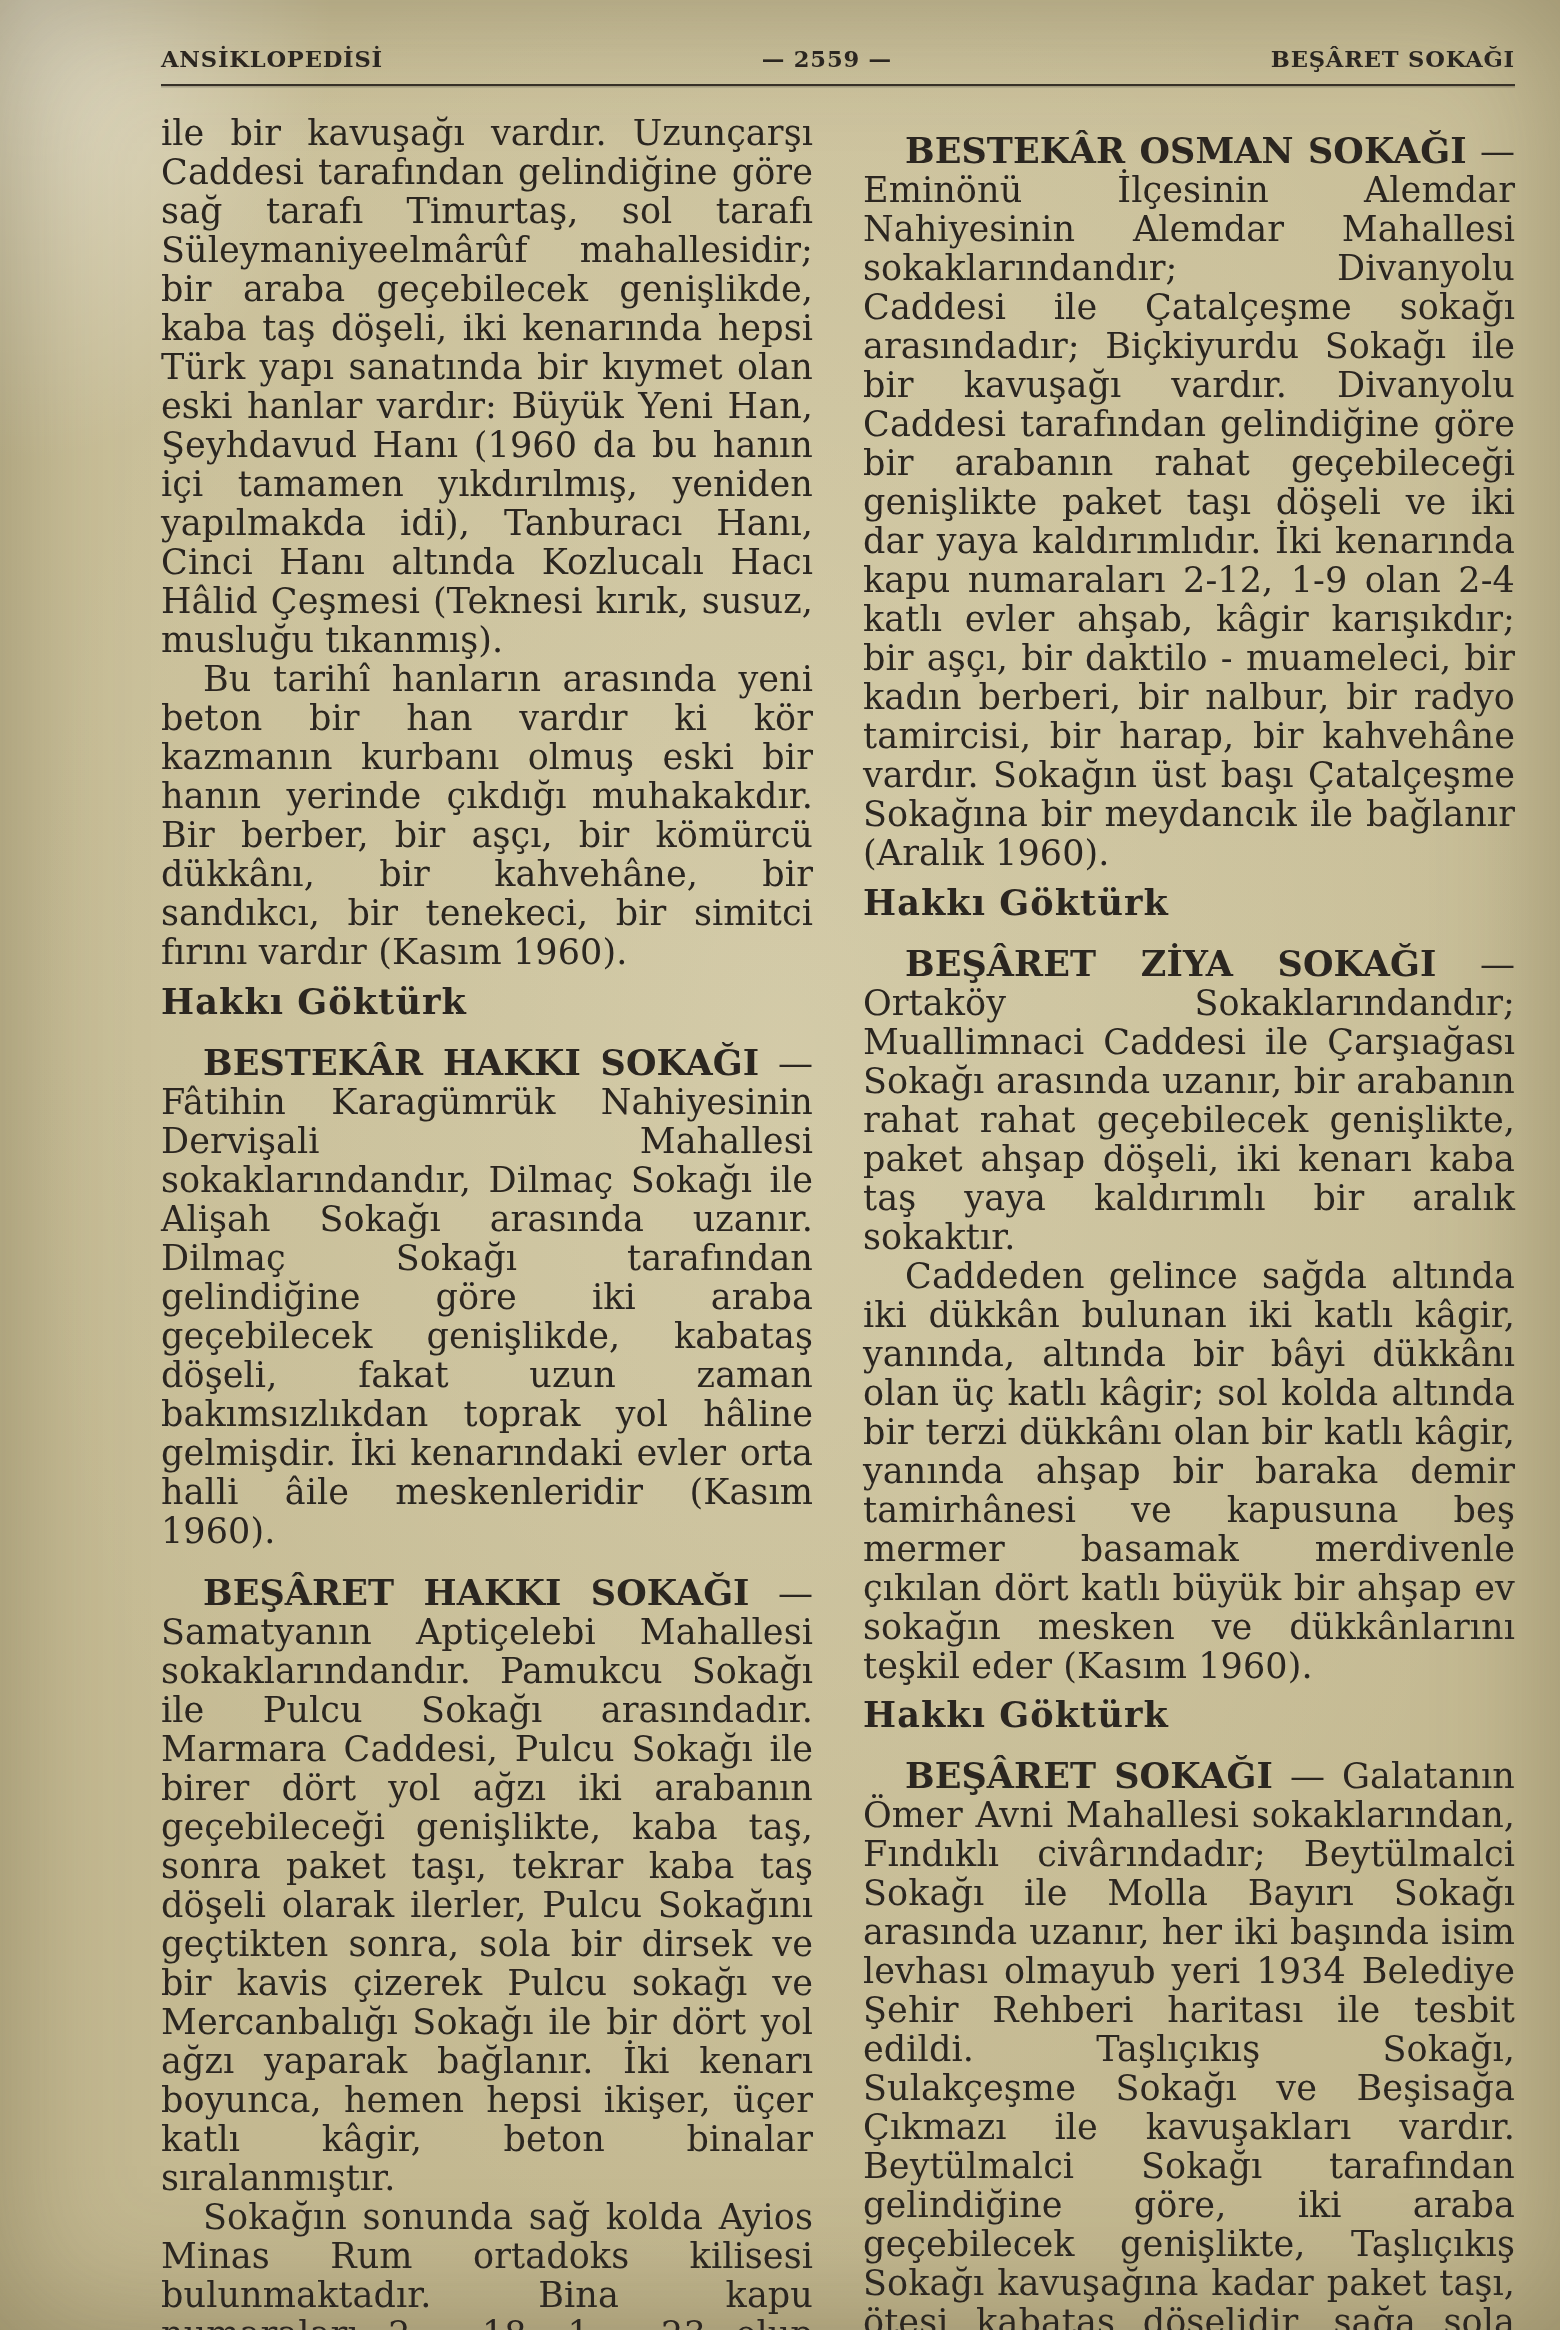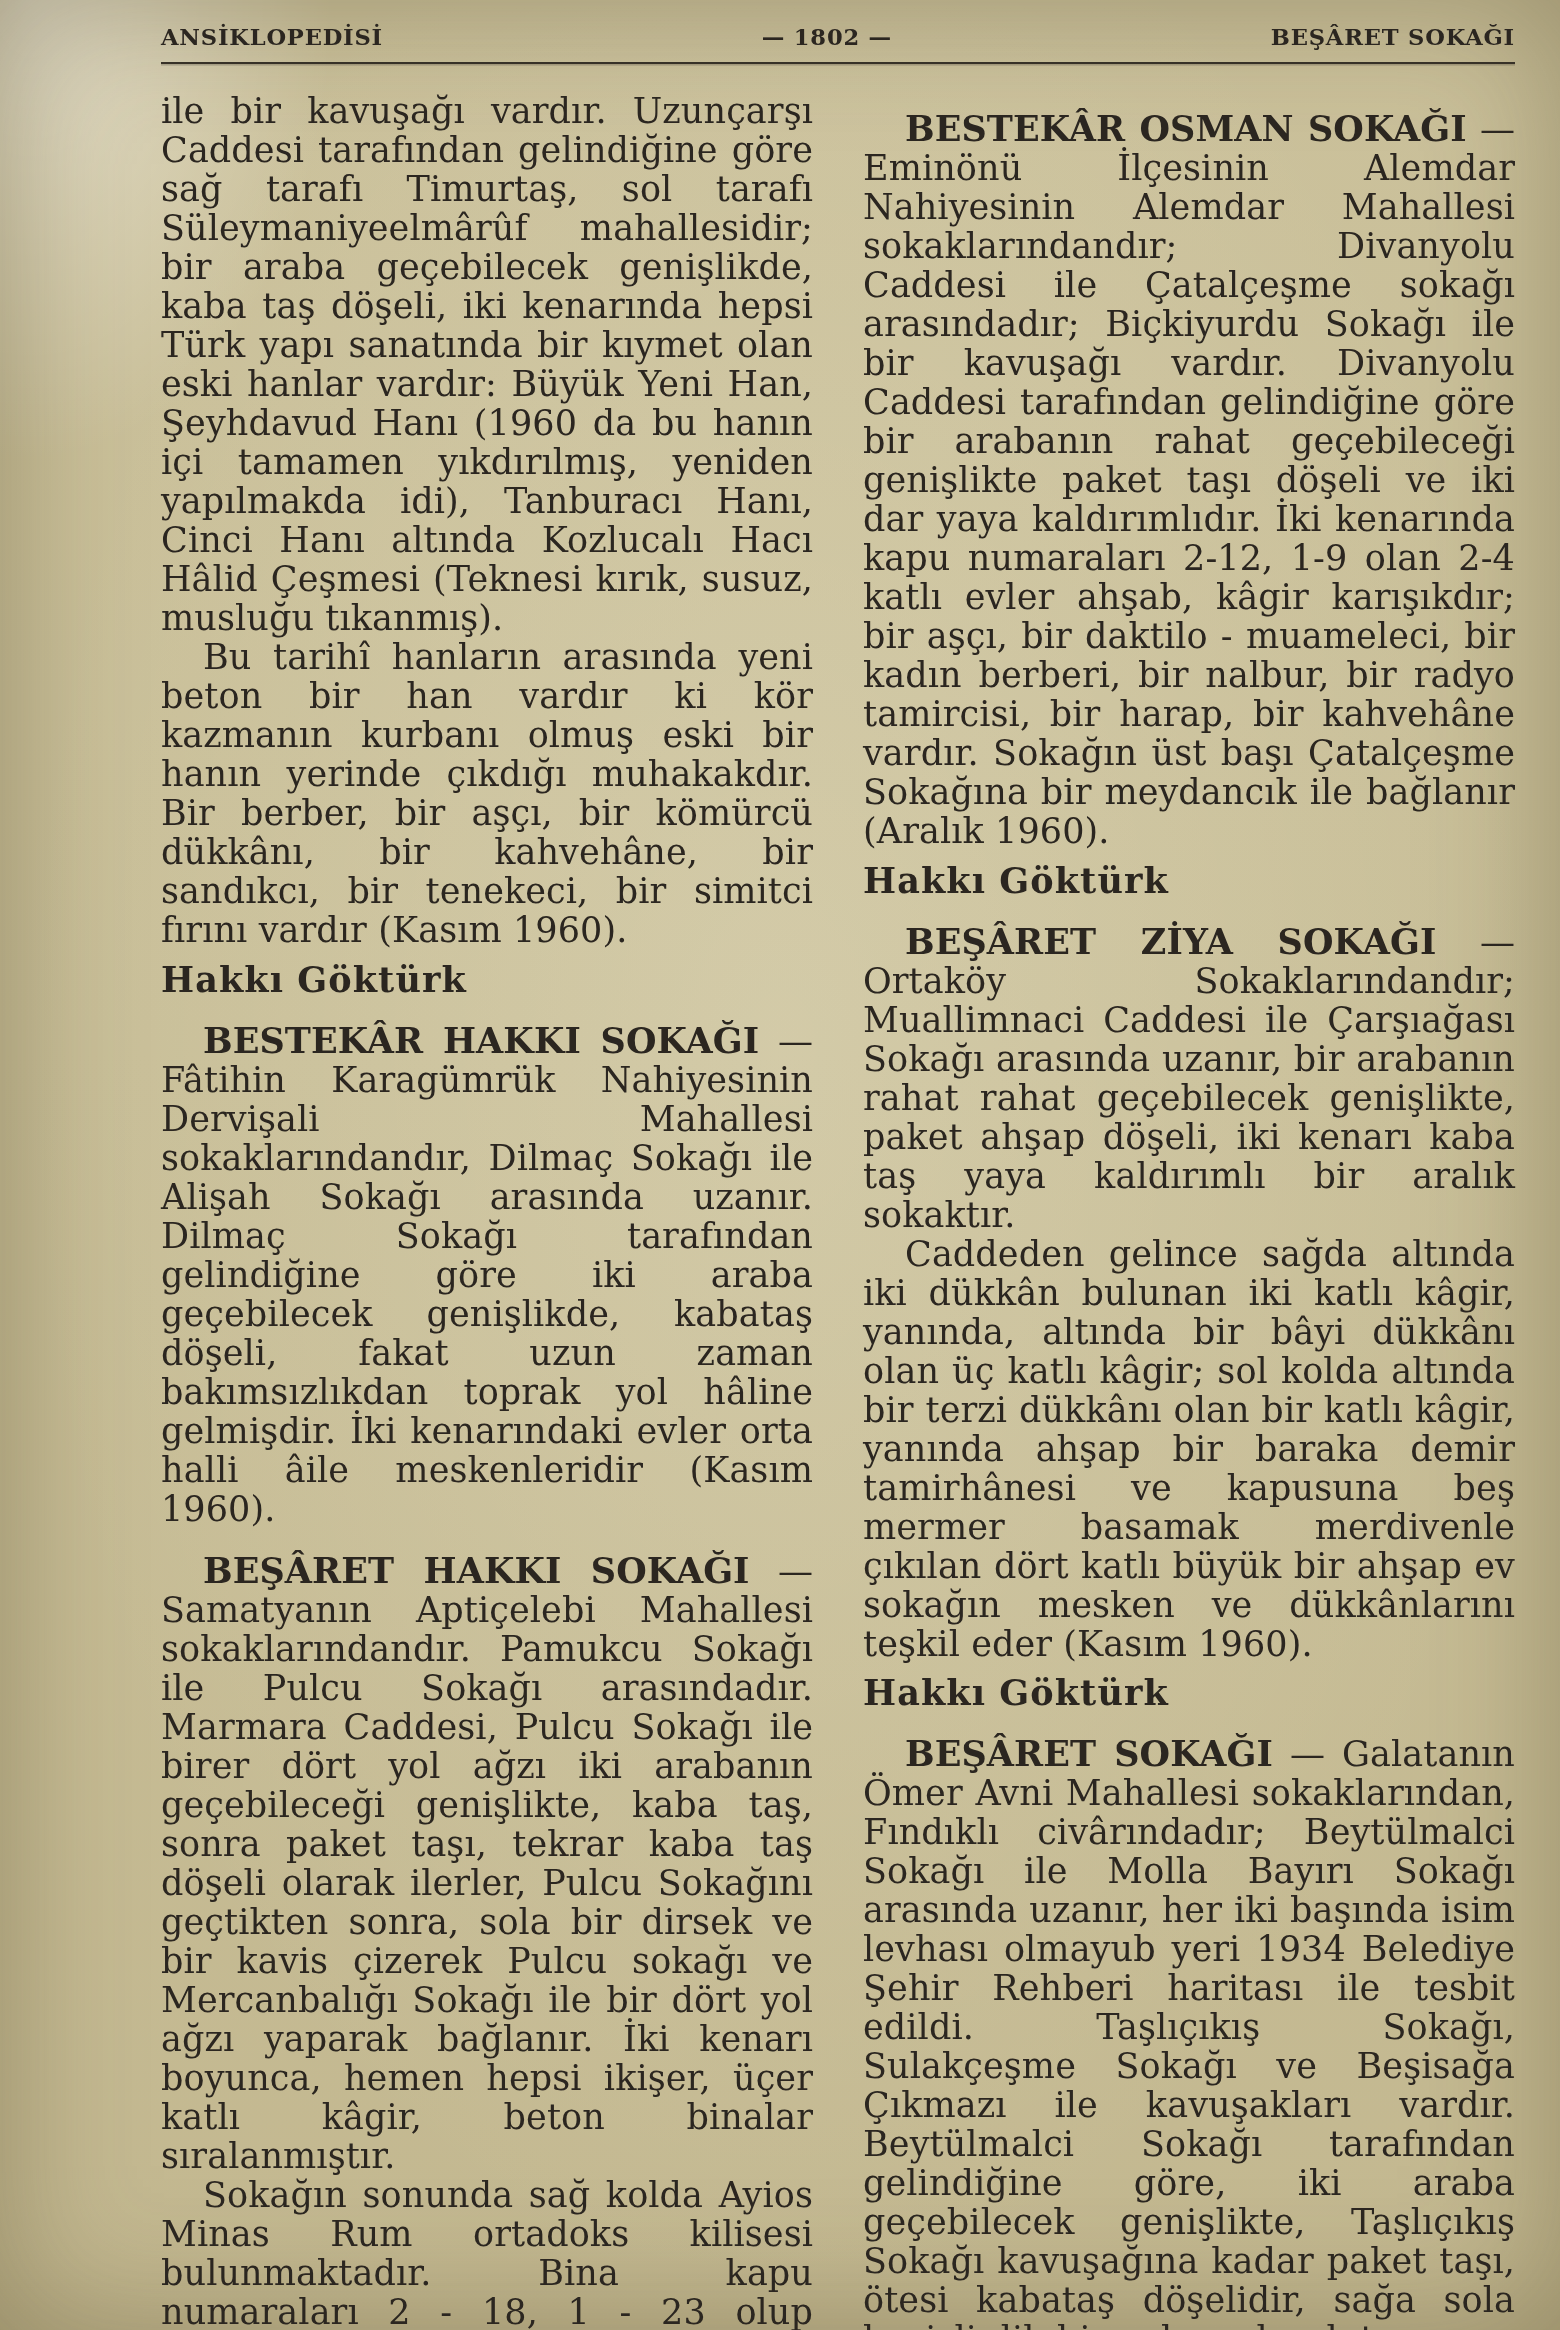--- a/index.html
+++ b/index.html
@@ -13,21 +13,21 @@
   }
   .page {
     position: absolute;
     inset: 0;
     background:
       radial-gradient(ellipse at 2% 0%, rgba(255,255,255,0.45), rgba(255,255,255,0) 14%),
       radial-gradient(ellipse at 50% 45%, rgba(255,252,235,0.20), rgba(0,0,0,0) 70%),
       linear-gradient(180deg, #cbc19b 0%, #c8be97 45%, #c3b890 100%);
     box-shadow: inset 0 0 137px rgba(72,60,30,0.38);
     color: #2b2620;
-    padding: 24px 46px 0 161px;
+    padding: 46px 46px 0 161px;
     box-sizing: border-box;
   }
   .header {
     display: flex;
     justify-content: space-between;
     align-items: baseline;
     font-weight: bold;
     font-size: 22.6px;
     letter-spacing: 0.8px;
   }
@@ -62,21 +62,21 @@
     text-indent: 0;
   }
 </style>
 </head>
 <body>
 
 <div class="page">
 
   <div class="header">
     <span class="h-left">ANSİKLOPEDİSİ</span>
-    <span class="h-center">— 1802 —</span>
+    <span class="h-center">— 2559 —</span>
     <span class="h-right">BEŞÂRET SOKAĞI</span>
   </div>
 
   <div class="rule"></div>
 
   <div class="columns">
 
     <div class="col">
       <p class="para">ile bir kavuşağı vardır. Uzunçarşı Caddesi tarafından gelindiğine göre sağ tarafı Timurtaş, sol tarafı Süleymaniyeelmârûf mahallesidir; bir araba geçebilecek genişlikde, kaba taş döşeli, iki kenarında hepsi Türk yapı sanatında bir kıymet olan eski hanlar vardır: Büyük Yeni Han, Şeyhdavud Hanı (1960 da bu hanın içi tamamen yıkdırılmış, yeniden yapılmakda idi), Tanburacı Hanı, Cinci Hanı altında Kozlucalı Hacı Hâlid Çeşmesi (Teknesi kırık, susuz, musluğu tıkanmış).</p>
       <p class="para indent">Bu tarihî hanların arasında yeni beton bir han vardır ki kör kazmanın kurbanı olmuş eski bir hanın yerinde çıkdığı muhakakdır. Bir berber, bir aşçı, bir kömürcü dükkânı, bir kahvehâne, bir sandıkcı, bir tenekeci, bir simitci fırını vardır (Kasım 1960).</p>

